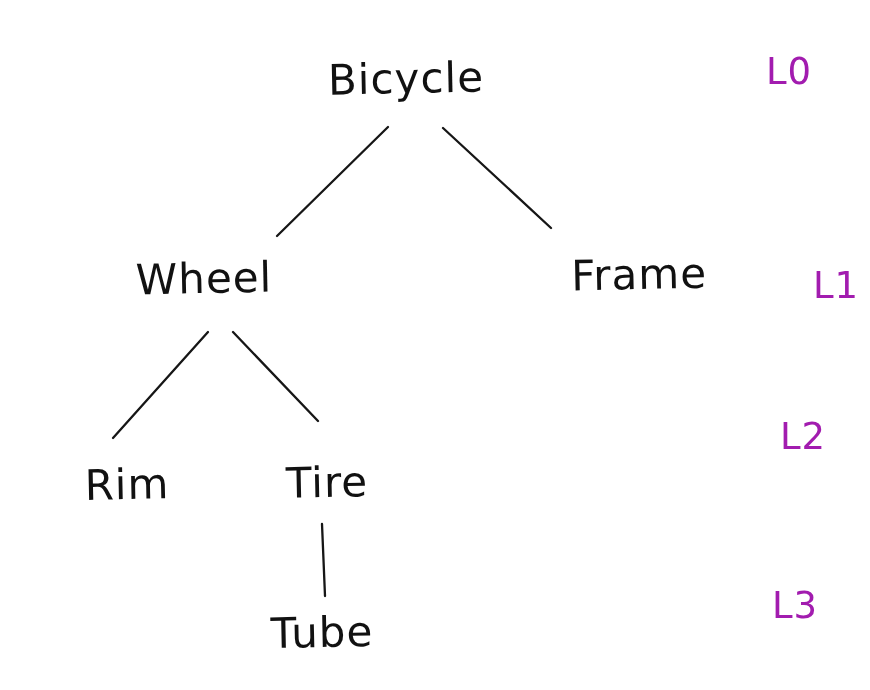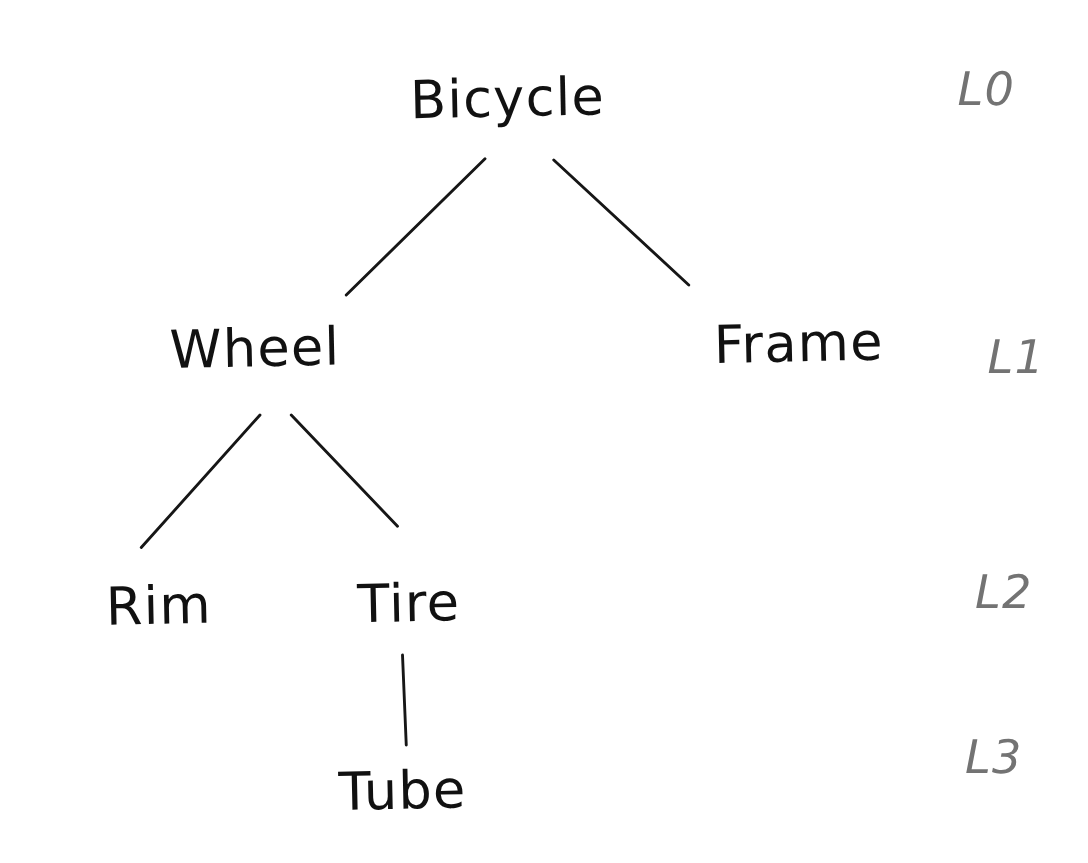--- a/index.html
+++ b/index.html
@@ -33,26 +33,25 @@
     font-size: 42px;
     font-weight: 500;
     letter-spacing: 1px;
     white-space: nowrap;
     transform: translateX(-50%) rotate(-1.2deg);
     color: #111111;
   }
   .level-label {
     position: absolute;
     font-size: 37px;
-    font-style: italic;
     font-weight: 500;
     letter-spacing: 1px;
     white-space: nowrap;
     transform: translateX(-50%);
-    color: #737373;
+    color: #a21caf;
   }
 </style>
 </head>
 <body>
 
 <div class="canvas">
 
   <svg class="edges-svg" viewBox="0 0 870 690" xmlns="http://www.w3.org/2000/svg">
     <line x1="388" y1="127" x2="277" y2="236"></line>
     <line x1="443" y1="128" x2="551" y2="228"></line>
@@ -68,19 +67,19 @@
   <div class="node" style="left:639px; top:250px;">Frame</div>
 
   <div class="node" style="left:127px; top:460px;">Rim</div>
 
   <div class="node" style="left:327px; top:458px;">Tire</div>
 
   <div class="node" style="left:322px; top:608px;">Tube</div>
 
   <div class="level-label" style="left:789px; top:50px;">L0</div>
 
-  <div class="level-label" style="left:813px; top:264px;">L1</div>
+  <div class="level-label" style="left:836px; top:264px;">L1</div>
 
-  <div class="level-label" style="left:803px; top:452px;">L2</div>
+  <div class="level-label" style="left:803px; top:415px;">L2</div>
 
   <div class="level-label" style="left:795px; top:584px;">L3</div>
 
 </div>
 
 </body></html>

